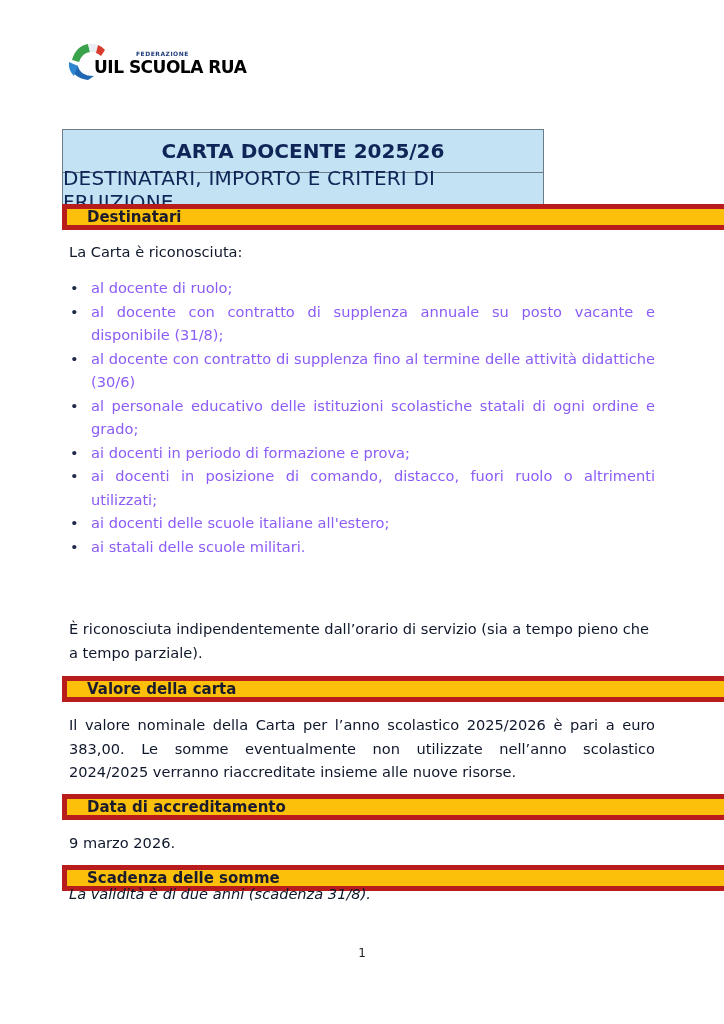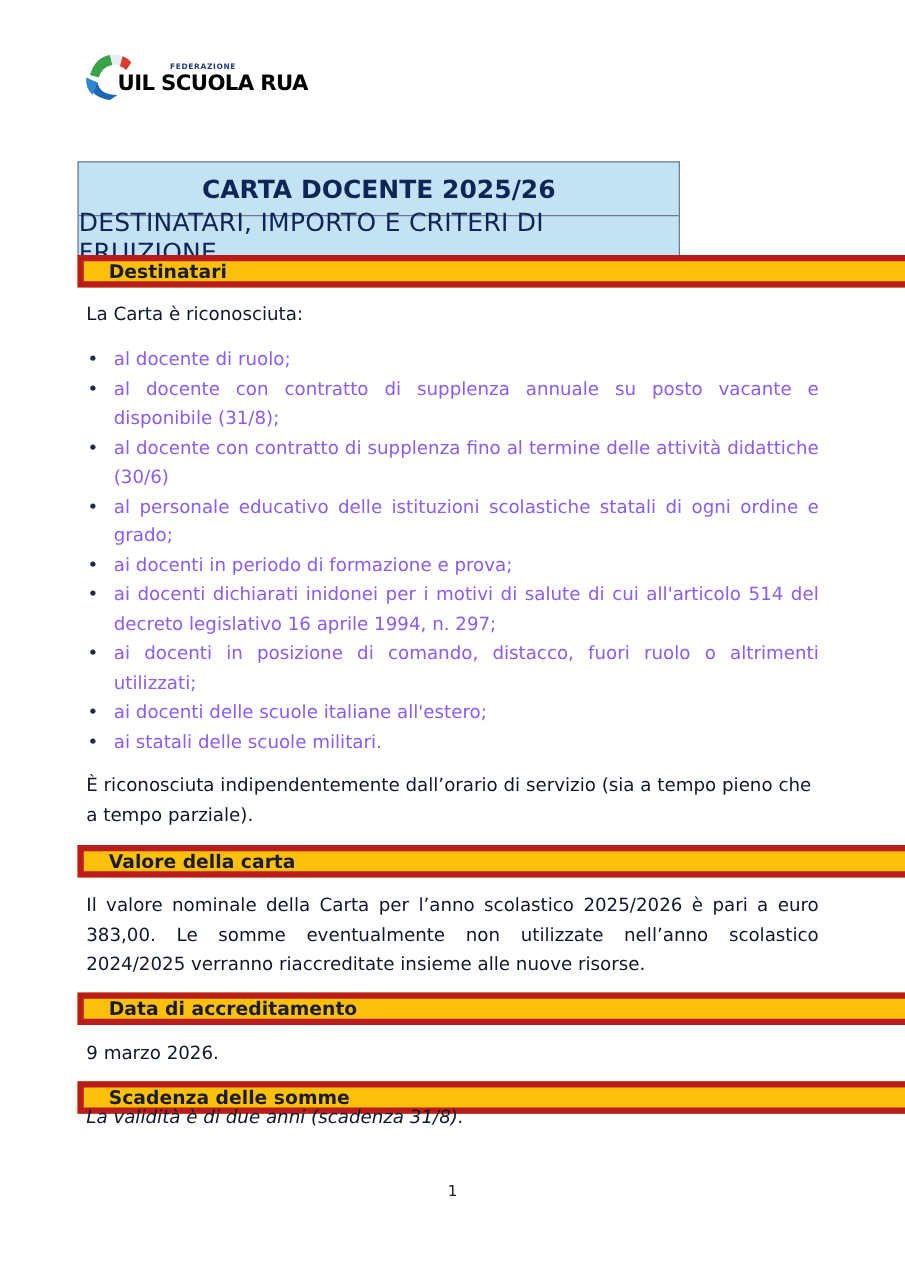--- a/index.html
+++ b/index.html
@@ -47,21 +47,20 @@
 
 <div class="section-head" style="top:204px;">Destinatari</div>
 <div class="text" style="top:240px;">La Carta è riconosciuta:</div>
 
 <ul class="bullets">
   <li>al docente di ruolo;</li>
   <li>al docente con contratto di supplenza annuale su posto vacante e disponibile (31/8);</li>
   <li>al docente con contratto di supplenza fino al termine delle attività didattiche (30/6)</li>
   <li>al personale educativo delle istituzioni scolastiche statali di ogni ordine e grado;</li>
   <li>ai docenti in periodo di formazione e prova;</li>
-  <li>ai docenti dichiarati inidonei per i motivi di salute di cui all'articolo 514 del decreto legislativo 16 aprile 1994, n. 297;</li>
   <li>ai docenti in posizione di comando, distacco, fuori ruolo o altrimenti utilizzati;</li>
   <li>ai docenti delle scuole italiane all'estero;</li>
   <li>ai statali delle scuole militari.</li>
 </ul>
 
 <div class="text" style="top:617px;">È riconosciuta indipendentemente dall’orario di servizio  (sia a tempo pieno che a tempo parziale).</div>
 
 <div class="section-head" style="top:676px;">Valore della carta</div>
 <div class="text justify" style="top:713px;">Il valore nominale della Carta per l’anno scolastico 2025/2026 è pari a euro 383,00. Le somme eventualmente non utilizzate nell’anno scolastico 2024/2025 verranno riaccreditate insieme alle nuove risorse.</div>
 

